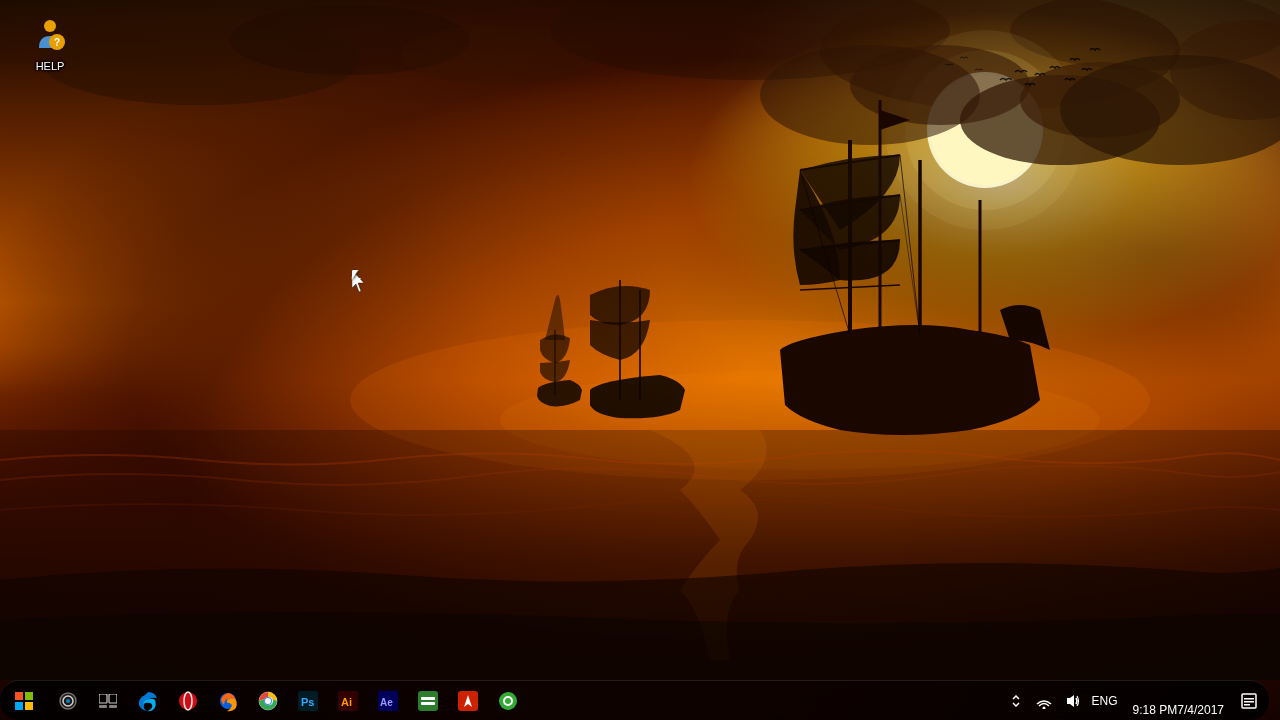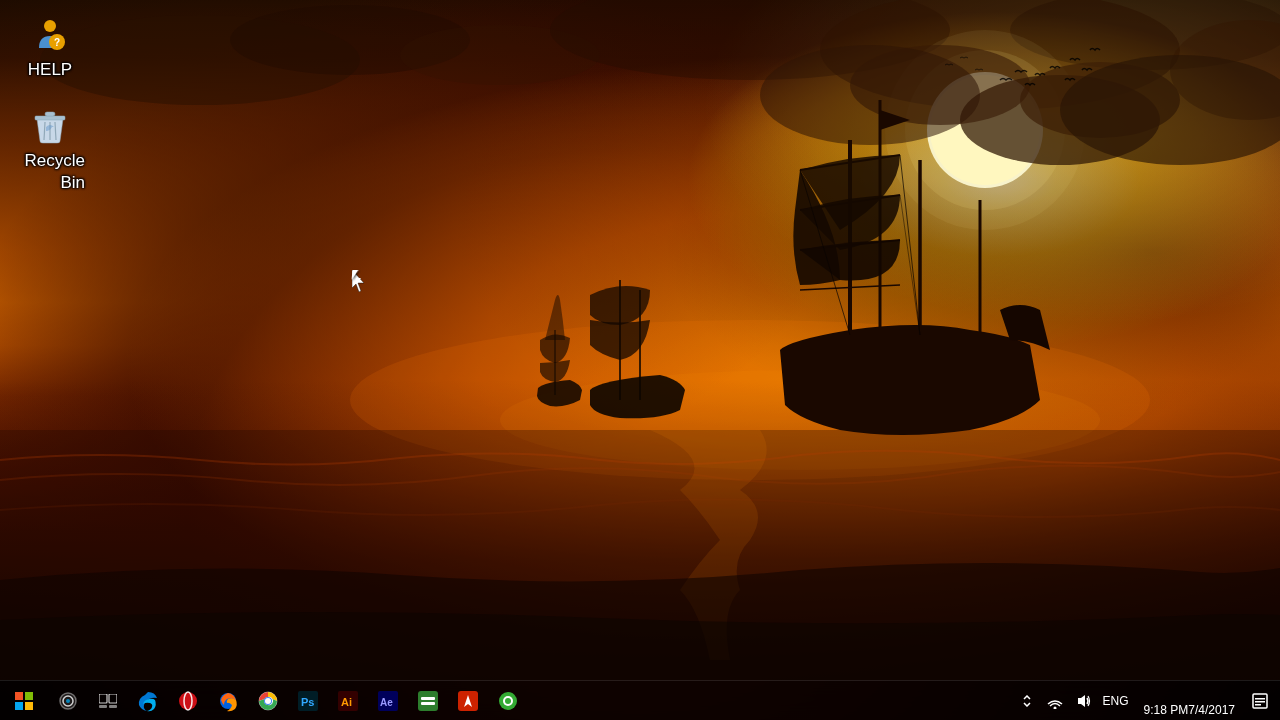--- a/index.html
+++ b/index.html
@@ -91,21 +91,21 @@
       width: 40px;
       height: 40px;
       margin-bottom: 4px;
       display: flex;
       align-items: center;
       justify-content: center;
     }
 
     .icon-label {
       color: white;
-      font-size: 17px;
+      font-size: 11px;
       text-align: right;
       text-shadow: 1px 1px 2px rgba(0,0,0,0.9), -1px -1px 2px rgba(0,0,0,0.9), 1px -1px 2px rgba(0,0,0,0.9), -1px 1px 2px rgba(0,0,0,0.9);
       line-height: 1.3;
       word-wrap: break-word;
     }
 
     
     .help-icon-svg {
       width: 38px;
       height: 38px;
@@ -157,28 +157,29 @@
       border-left: 5px solid white;
       border-right: 2px solid transparent;
       border-bottom: 6px solid transparent;
     }
 
     
     #taskbar {
       position: absolute;
       bottom: 0;
       left: 0;
-      right: 0;
+      right: 11px;
       height: 40px;
       background: rgba(0, 0, 0, 0.85);
       backdrop-filter: blur(10px);
       display: flex;
       align-items: center;
       z-index: 50;
       border-top: 1px solid rgba(255,255,255,0.1);
+      border-radius: 19px;
     }
 
     
     #start-button {
       width: 48px;
       height: 40px;
       display: flex;
       align-items: center;
       justify-content: center;
       cursor: pointer;
@@ -410,39 +411,20 @@
           <path d="M8,32 Q8,20 19,20 Q30,20 30,32" fill="#4a90d0"></path>
 
           <circle cx="26" cy="26" r="8" fill="#e8a000"></circle>
           <text x="26" y="30" text-anchor="middle" font-size="10" font-weight="bold" fill="white">?</text>
         </svg>
       </div>
       <span class="icon-label">HELP</span>
     </div>
 
 
-    <div class="desktop-icon">
-      <div class="icon-img">
-        <svg class="recyclebin-icon-svg" viewBox="0 0 36 38" xmlns="http://www.w3.org/2000/svg">
-
-          <path d="M5,12 L8,34 Q8,36 11,36 L25,36 Q28,36 28,34 L31,12Z" fill="#c8d8e8" stroke="#90a8b8" stroke-width="0.5"></path>
-
-          <line x1="13" y1="15" x2="12" y2="33" stroke="#90a8b8" stroke-width="1.2"></line>
-          <line x1="18" y1="15" x2="18" y2="33" stroke="#90a8b8" stroke-width="1.2"></line>
-          <line x1="23" y1="15" x2="24" y2="33" stroke="#90a8b8" stroke-width="1.2"></line>
-
-          <rect x="3" y="9" width="30" height="4" rx="1" fill="#a8c0d0" stroke="#88a8b8" stroke-width="0.5"></rect>
-
-          <rect x="13" y="5" width="10" height="4" rx="2" fill="#a8c0d0" stroke="#88a8b8" stroke-width="0.5"></rect>
-
-          <path d="M14,20 Q18,16 22,20 L20,20 Q18,24 14,24Z" fill="rgba(100,150,200,0.5)"></path>
-        </svg>
-      </div>
-      <span class="icon-label">Recycle Bin</span>
-    </div>
   </div>
 
   <div id="cursor">
     <svg width="16" height="22" viewBox="0 0 16 22">
       <path d="M0,0 L0,18 L4,14 L7,22 L9,21 L6,13 L12,13Z" fill="white" stroke="rgba(0,0,0,0.5)" stroke-width="0.8"></path>
     </svg>
   </div>
 
   <div id="taskbar">
 

